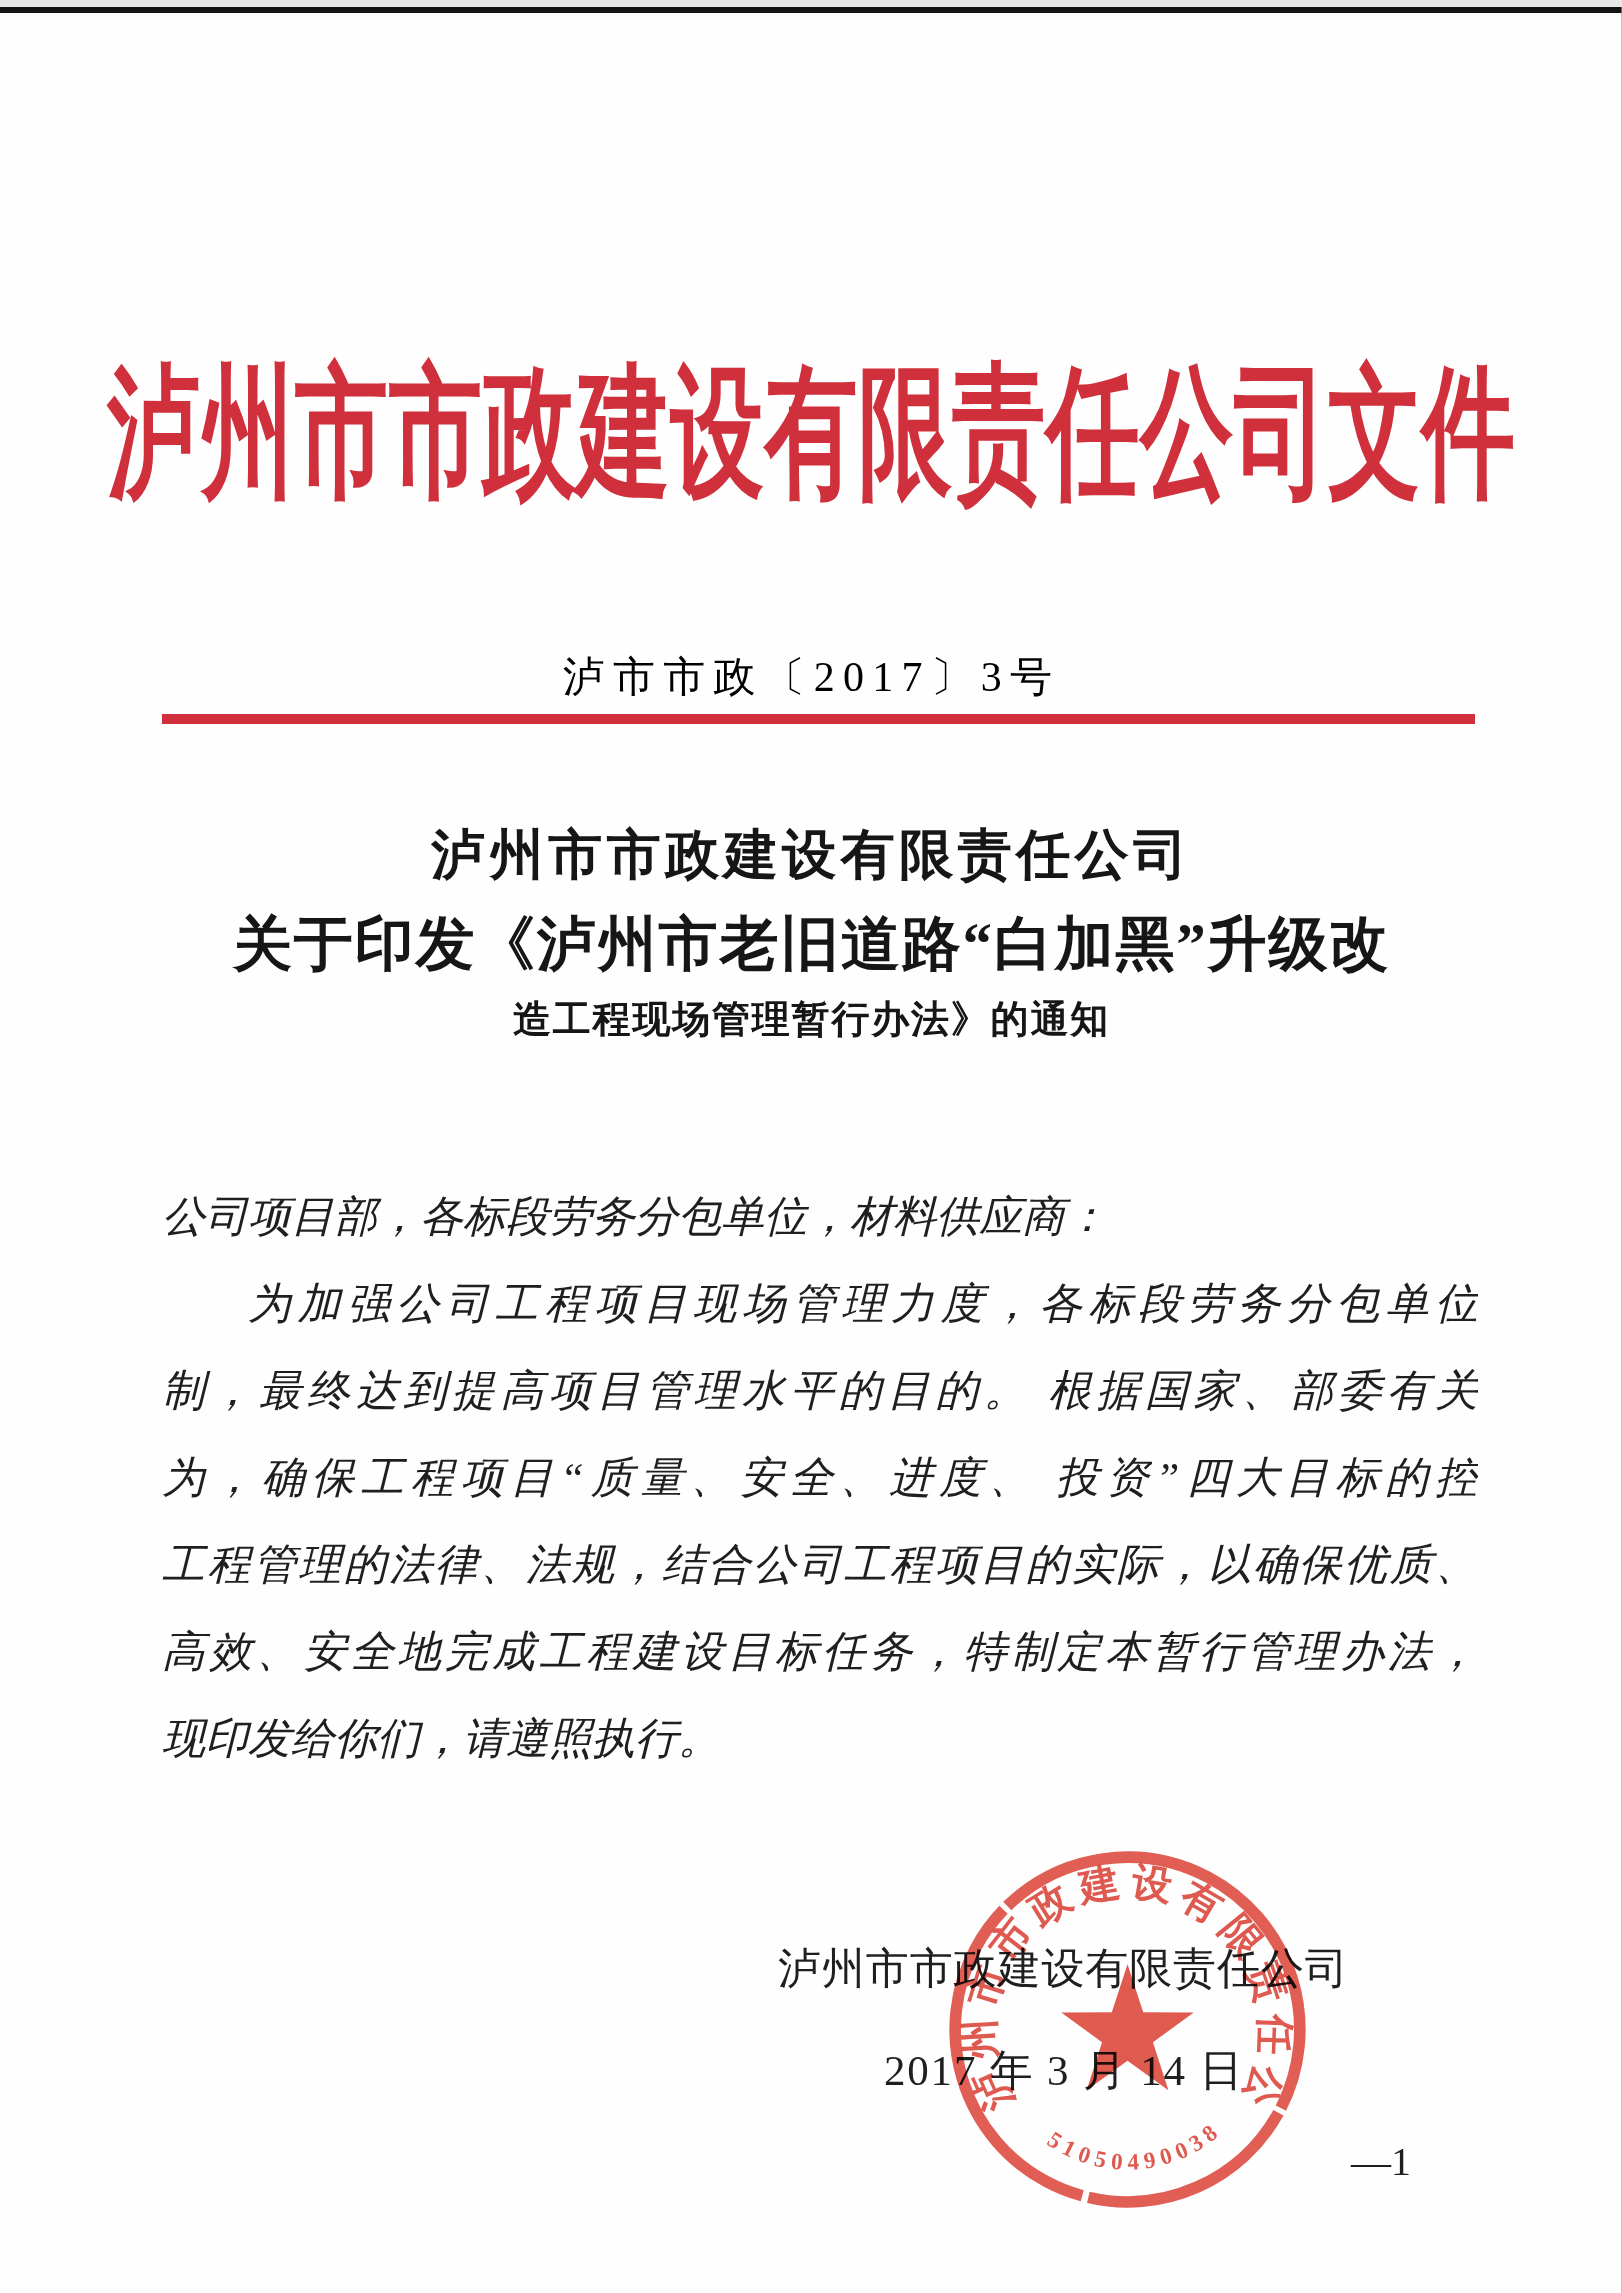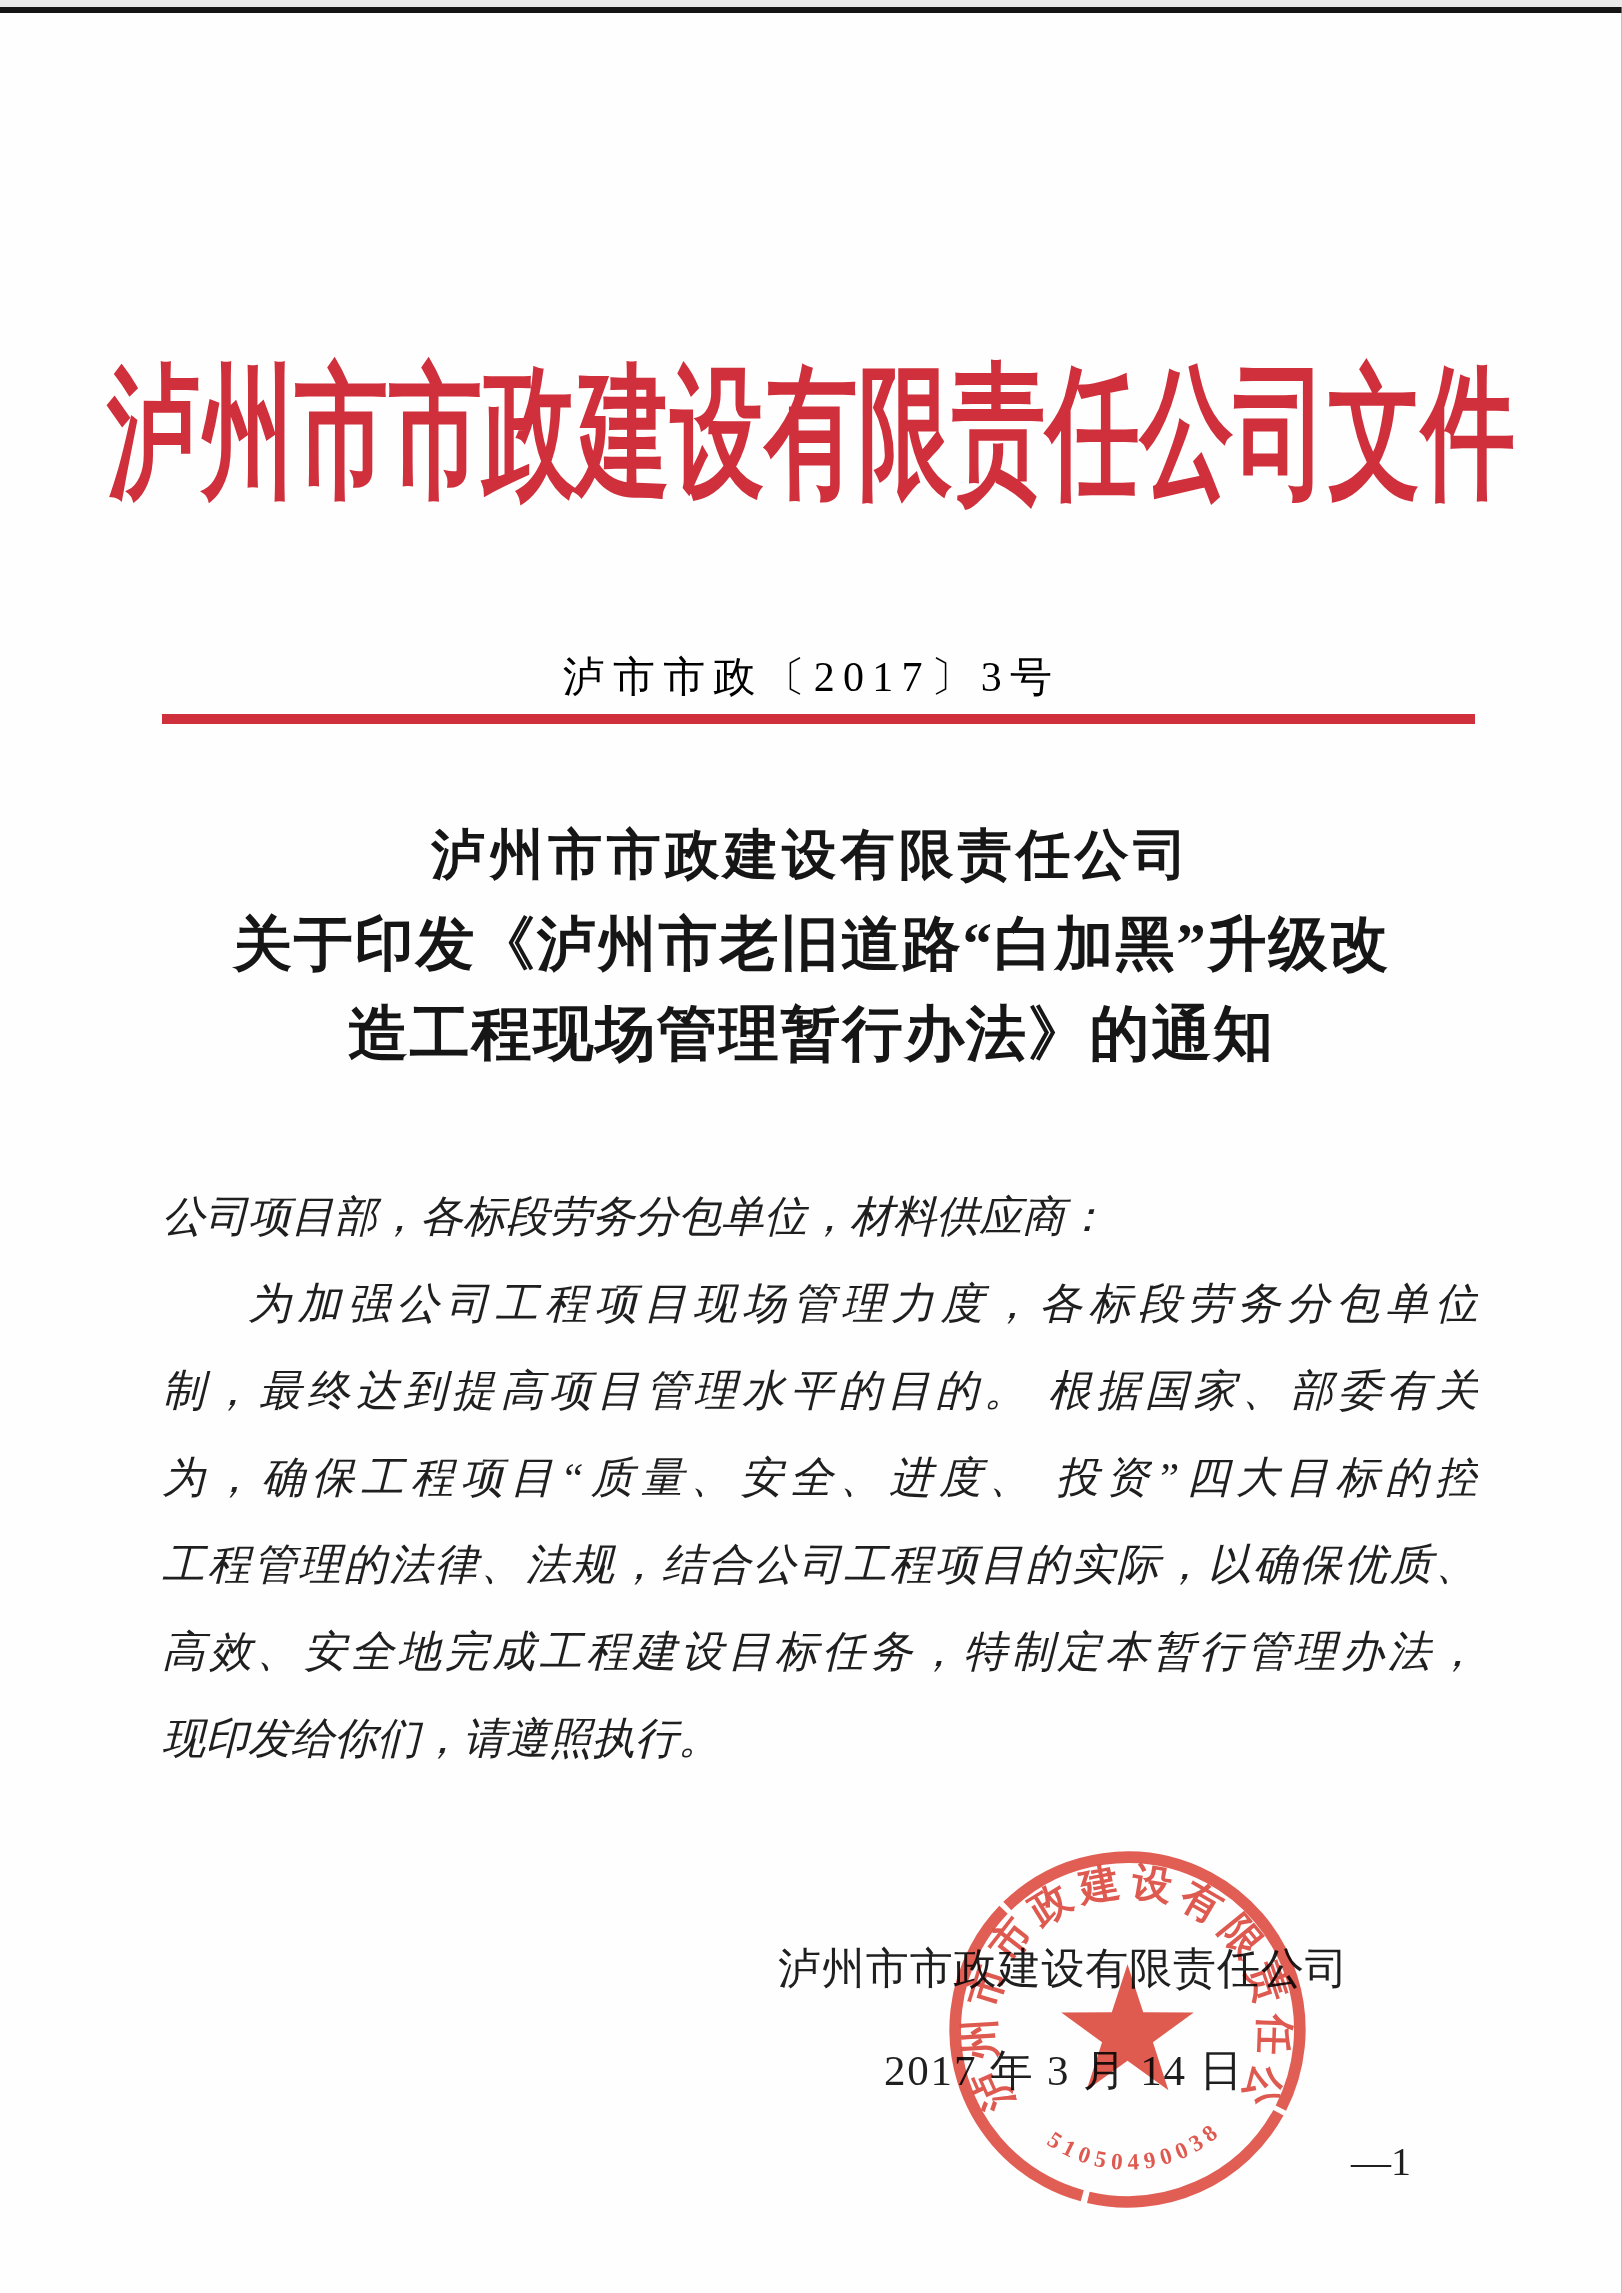--- a/index.html
+++ b/index.html
@@ -61,21 +61,21 @@
     position: absolute; top: 898px; left: 0; right: 0;
     text-align: center;
     font-size: 59px; font-weight: bold;
     letter-spacing: 1.8px;
     color: #161616;
     white-space: nowrap;
   }
   .notice-title-3 {
     position: absolute; top: 987px; left: 0; right: 0;
     text-align: center;
-    font-size: 60px; font-weight: bold;
+    font-size: 38px; font-weight: bold;
     letter-spacing: 1.8px;
     color: #161616;
     white-space: nowrap;
   }
   
   .body-block {
     position: absolute; top: 1166px; left: 162px; width: 1316px;
     font-size: 43px;
     color: #1f1f1f;
   }

